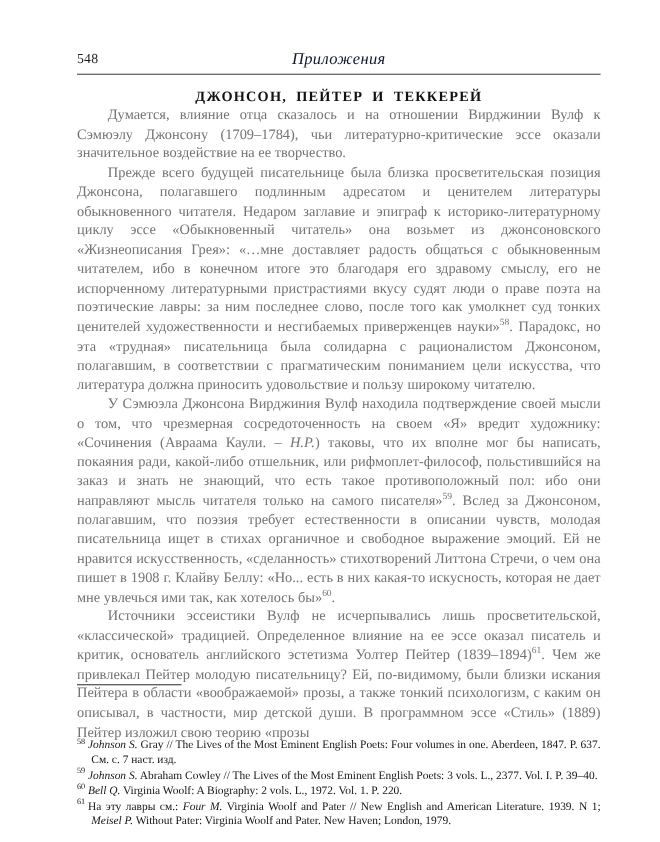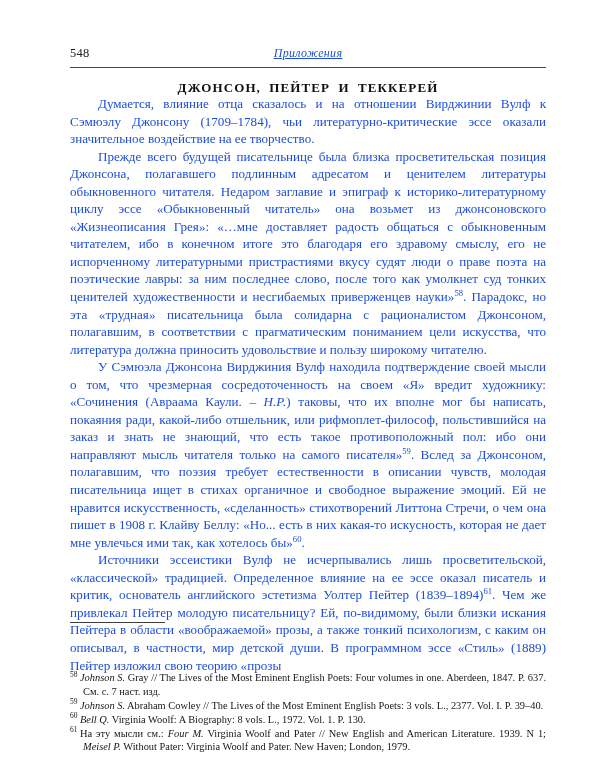--- a/index.html
+++ b/index.html
@@ -40,24 +40,23 @@
     letter-spacing: 0.2px;
     color: #1d1d1d;
   }
   .head-title {
     position: absolute;
     left: 0;
     top: 0;
     width: 476px;
     text-align: center;
     font-style: italic;
-    font-size: 12px;
+    font-size: 15px;
     letter-spacing: 0.3px;
-    color: #1d4ed8;
-    text-decoration: underline;
+    color: #0f172a;
   }
   .head-rule {
     position: absolute;
     left: 70px;
     top: 67px;
     width: 476px;
     height: 1px;
     background: #4a4a4a;
   }
 
@@ -77,21 +76,21 @@
   
   .body-text {
     position: absolute;
     left: 70px;
     top: 95px;
     width: 476px;
     font-size: 13.1px;
     line-height: 17.55px;
     text-align: justify;
     text-justify: inter-word;
-    color: #1d4ed8;
+    color: #737373;
     hyphens: manual;
   }
   .body-text p {
     margin: 0;
     text-indent: 28px;
   }
   sup {
     font-size: 0.66em;
     line-height: 0;
     vertical-align: super;
@@ -148,17 +147,17 @@
       <p><span>Думается, влияние отца сказалось и на отношении Вирджинии Вулф к Сэмюэлу Джонсону (1709–1784), чьи литературно-критические эссе оказали значительное воздействие на ее творчество.</span></p>
       <p><span>Прежде всего будущей писательнице была близка просветительская позиция Джонсона, полагавшего подлинным адресатом и ценителем литературы обыкновенного читателя. Недаром заглавие и эпиграф к историко-литературному циклу эссе «Обыкновенный читатель» она возьмет из джонсоновского «Жизнеописания Грея»: «…мне доставляет радость общаться с обыкновенным читателем, ибо в конечном итоге это благодаря его здравому смыслу, его не испорченному литературными пристрастиями вкусу судят люди о праве поэта на поэтические лавры: за ним последнее слово, после того как умолкнет суд тонких ценителей художественности и несгибаемых приверженцев науки»</span><sup>58</sup><span>. Парадокс, но эта «трудная» писательница была солидарна с рационалистом Джонсоном, полагавшим, в соответствии с прагматическим пониманием цели искусства, что литература должна приносить удовольствие и пользу широкому читателю.</span></p>
       <p><span>У Сэмюэла Джонсона Вирджиния Вулф находила подтверждение своей мысли о том, что чрезмерная сосредоточенность на своем «Я» вредит художнику: «Сочинения (Авраама Каули. – </span><i>Н.Р.</i><span>) таковы, что их вполне мог бы написать, покаяния ради, какой-либо отшельник, или рифмоплет-философ, польстившийся на заказ и знать не знающий, что есть такое противоположный пол: ибо они направляют мысль читателя только на самого писателя»</span><sup>59</sup><span>. Вслед за Джонсоном, полагавшим, что поэзия требует естественности в описании чувств, молодая писательница ищет в стихах органичное и свободное выражение эмоций. Ей не нравится искусственность, «сделанность» стихотворений Литтона Стречи, о чем она пишет в 1908 г. Клайву Беллу: «Но... есть в них какая-то искусность, которая не дает мне увлечься ими так, как хотелось бы»</span><sup>60</sup><span>.</span></p>
       <p><span>Источники эссеистики Вулф не исчерпывались лишь просветительской, «классической» традицией. Определенное влияние на ее эссе оказал писатель и критик, основатель английского эстетизма Уолтер Пейтер (1839–1894)</span><sup>61</sup><span>. Чем же привлекал Пейтер молодую писательницу? Ей, по-видимому, были близки искания Пейтера в области «воображаемой» прозы, а также тонкий психологизм, с каким он описывал, в частности, мир детской души. В программном эссе «Стиль» (1889) Пейтер изложил свою теорию «прозы</span></p>
     </div>
 
   <div class="fn-rule"></div>
   <div class="footnotes" id="footnote-list">
       <p class="fn"><span class="fn-num">58</span><i>Johnson S.</i><span> Gray // The Lives of the Most Eminent English Poets: Four volumes in one. Aberdeen, 1847. P. 637. См. с. 7 наст. изд.</span></p>
       <p class="fn"><span class="fn-num">59</span><i>Johnson S.</i><span> Abraham Cowley // The Lives of the Most Eminent English Poets: 3 vols. L., 2377. Vol. I. P. 39–40.</span></p>
-      <p class="fn"><span class="fn-num">60</span><i>Bell Q.</i><span> Virginia Woolf: A Biography: 8 vols. L., 1972. Vol. 1. P. 130.</span></p>
-      <p class="fn"><span class="fn-num">61</span><span>На эту мысли см.: </span><i>Four M.</i><span> Virginia Woolf and Pater // New English and American Literature. 1939. N 1; </span><i>Meisel P.</i><span> Without Pater: Virginia Woolf and Pater. New Haven; London, 1979.</span></p>
+      <p class="fn"><span class="fn-num">60</span><i>Bell Q.</i><span> Virginia Woolf: A Biography: 2 vols. L., 1972. Vol. 1. P. 220.</span></p>
+      <p class="fn"><span class="fn-num">61</span><span>На эту лавры см.: </span><i>Four M.</i><span> Virginia Woolf and Pater // New English and American Literature. 1939. N 1; </span><i>Meisel P.</i><span> Without Pater: Virginia Woolf and Pater. New Haven; London, 1979.</span></p>
     </div>
 
 </div>
 
 </body></html>

